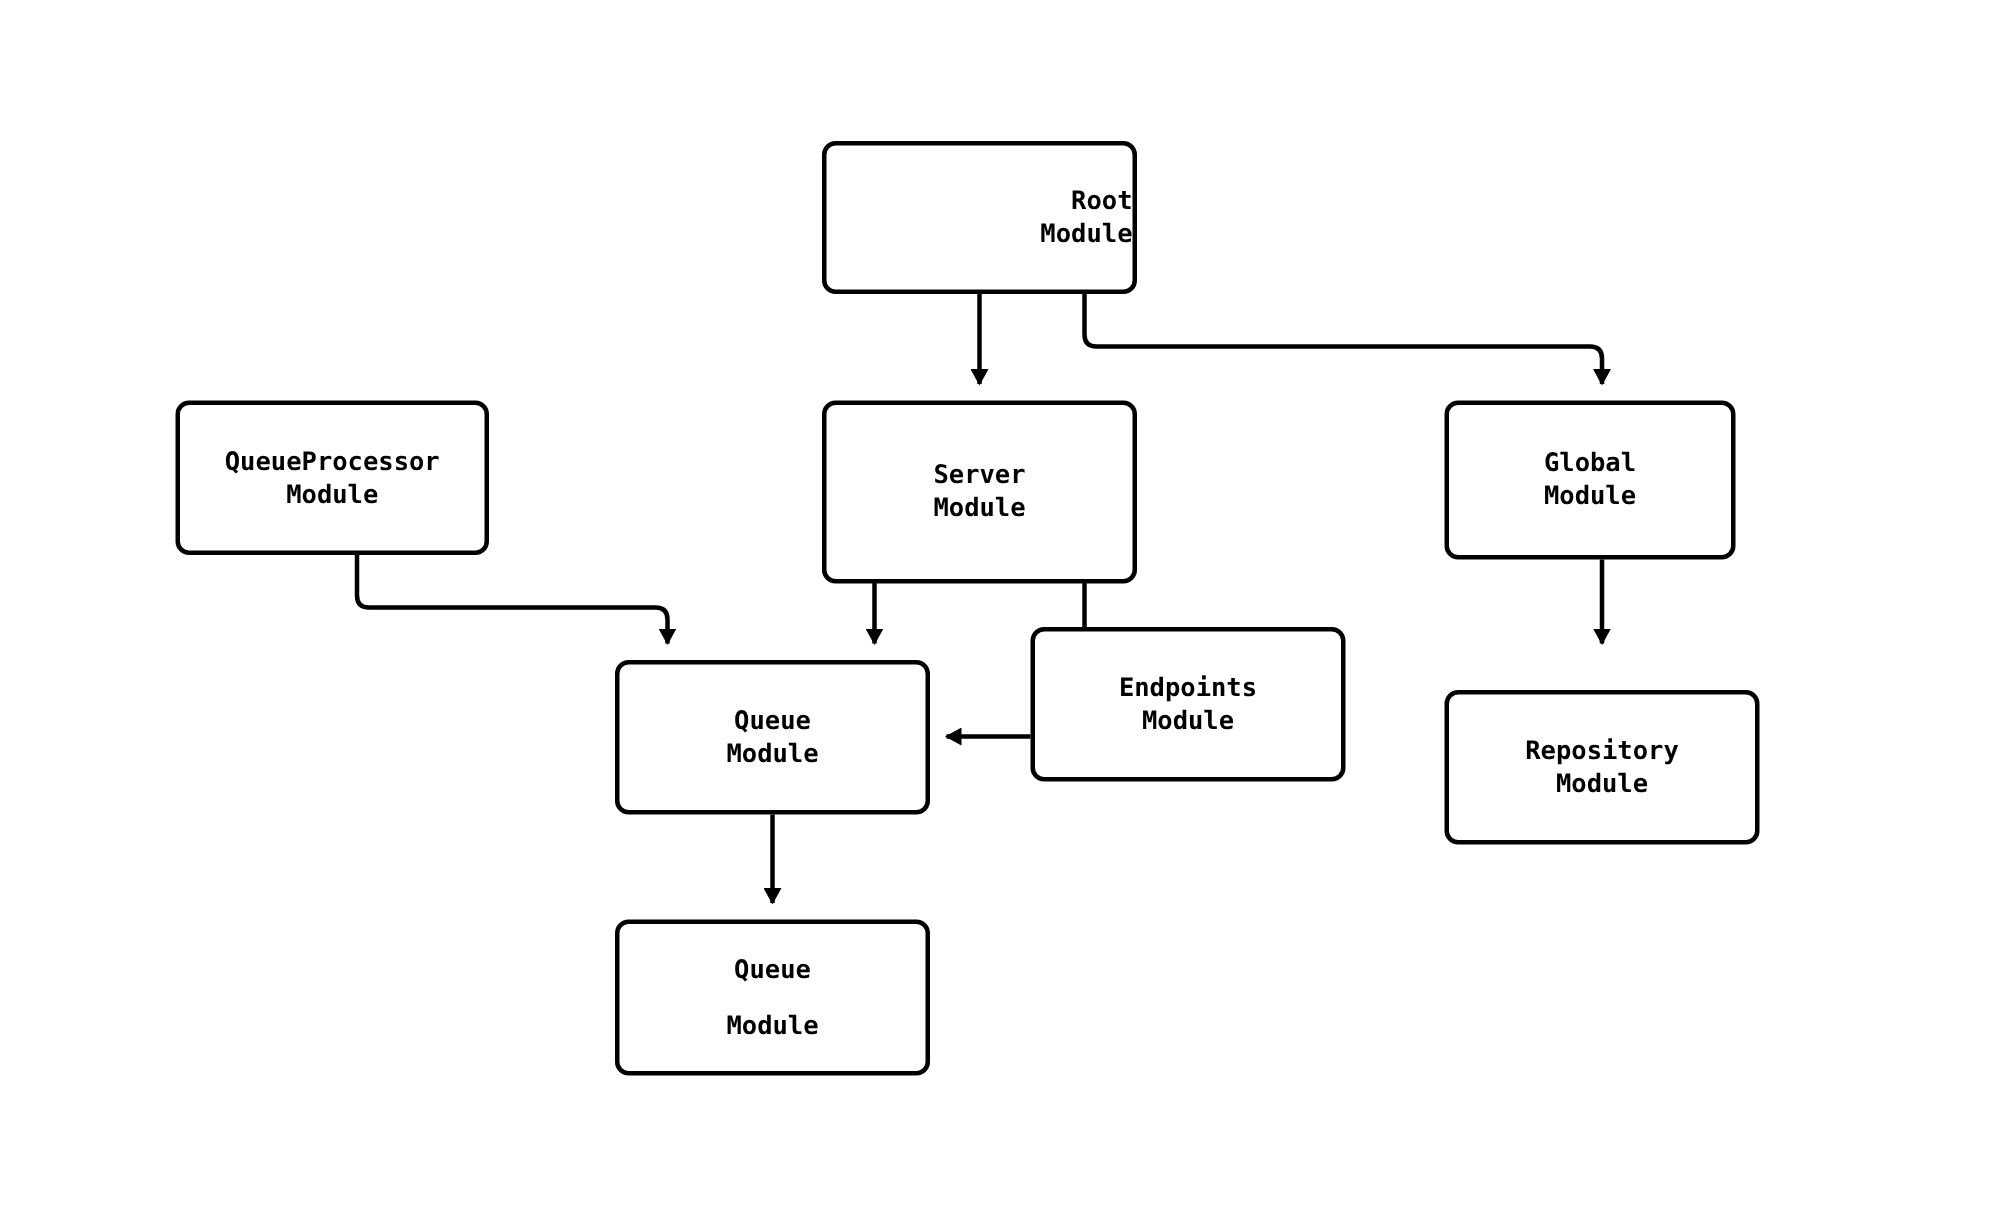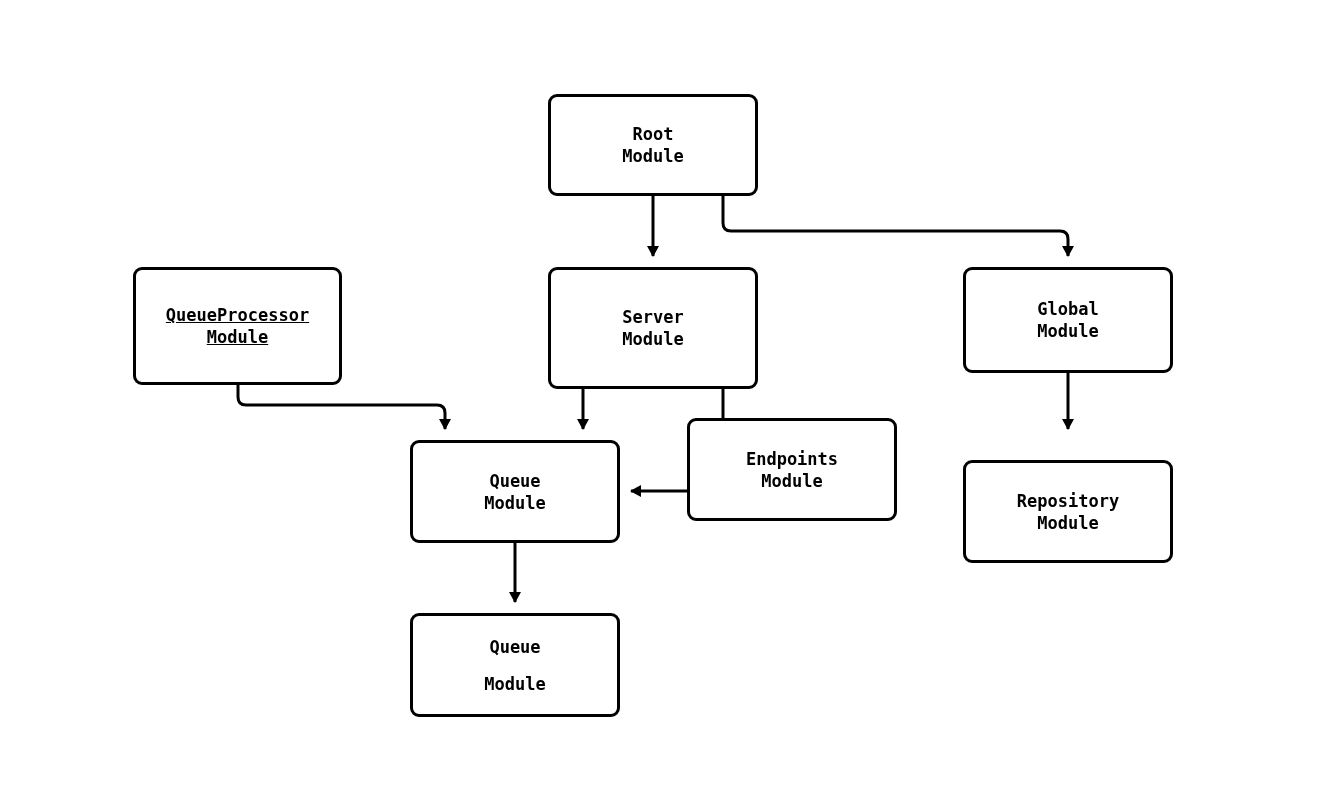--- a/index.html
+++ b/index.html
@@ -77,36 +77,36 @@
       <path d="M723,370 L723,429" marker-end="url(#arrow-down)"></path>
 
       <path d="M687,491 L631,491" marker-end="url(#arrow-left)"></path>
 
       <path d="M1068,373 L1068,429" marker-end="url(#arrow-down)"></path>
 
       <path d="M515,543 L515,602" marker-end="url(#arrow-down)"></path>
     </g>
   </svg>
 
-  <div class="node" style="left:548px; top:94px; width:210px; height:102px;">
+  <div class="node" style="left:548px; top:94px; width:210px; height:102px;align-items:flex-end;">
     <span class="node-label">Root</span>
     <span class="node-label">Module</span>
   </div>
 
-  <div class="node" style="left:133px; top:267px; width:209px; height:118px;text-decoration:underline;">
+  <div class="node" style="left:117px; top:267px; width:209px; height:103px;">
     <span class="node-label">QueueProcessor</span>
     <span class="node-label">Module</span>
   </div>
 
   <div class="node" style="left:548px; top:267px; width:210px; height:122px;">
     <span class="node-label">Server</span>
     <span class="node-label">Module</span>
   </div>
 
-  <div class="node" style="left:963px; top:267px; width:210px; height:106px;">
+  <div class="node" style="left:963px; top:267px; width:194px; height:106px;">
     <span class="node-label">Global</span>
     <span class="node-label">Module</span>
   </div>
 
   <div class="node" style="left:410px; top:440px; width:210px; height:103px;">
     <span class="node-label">Queue</span>
     <span class="node-label">Module</span>
   </div>
 
   <div class="node" style="left:687px; top:418px; width:210px; height:103px;">

